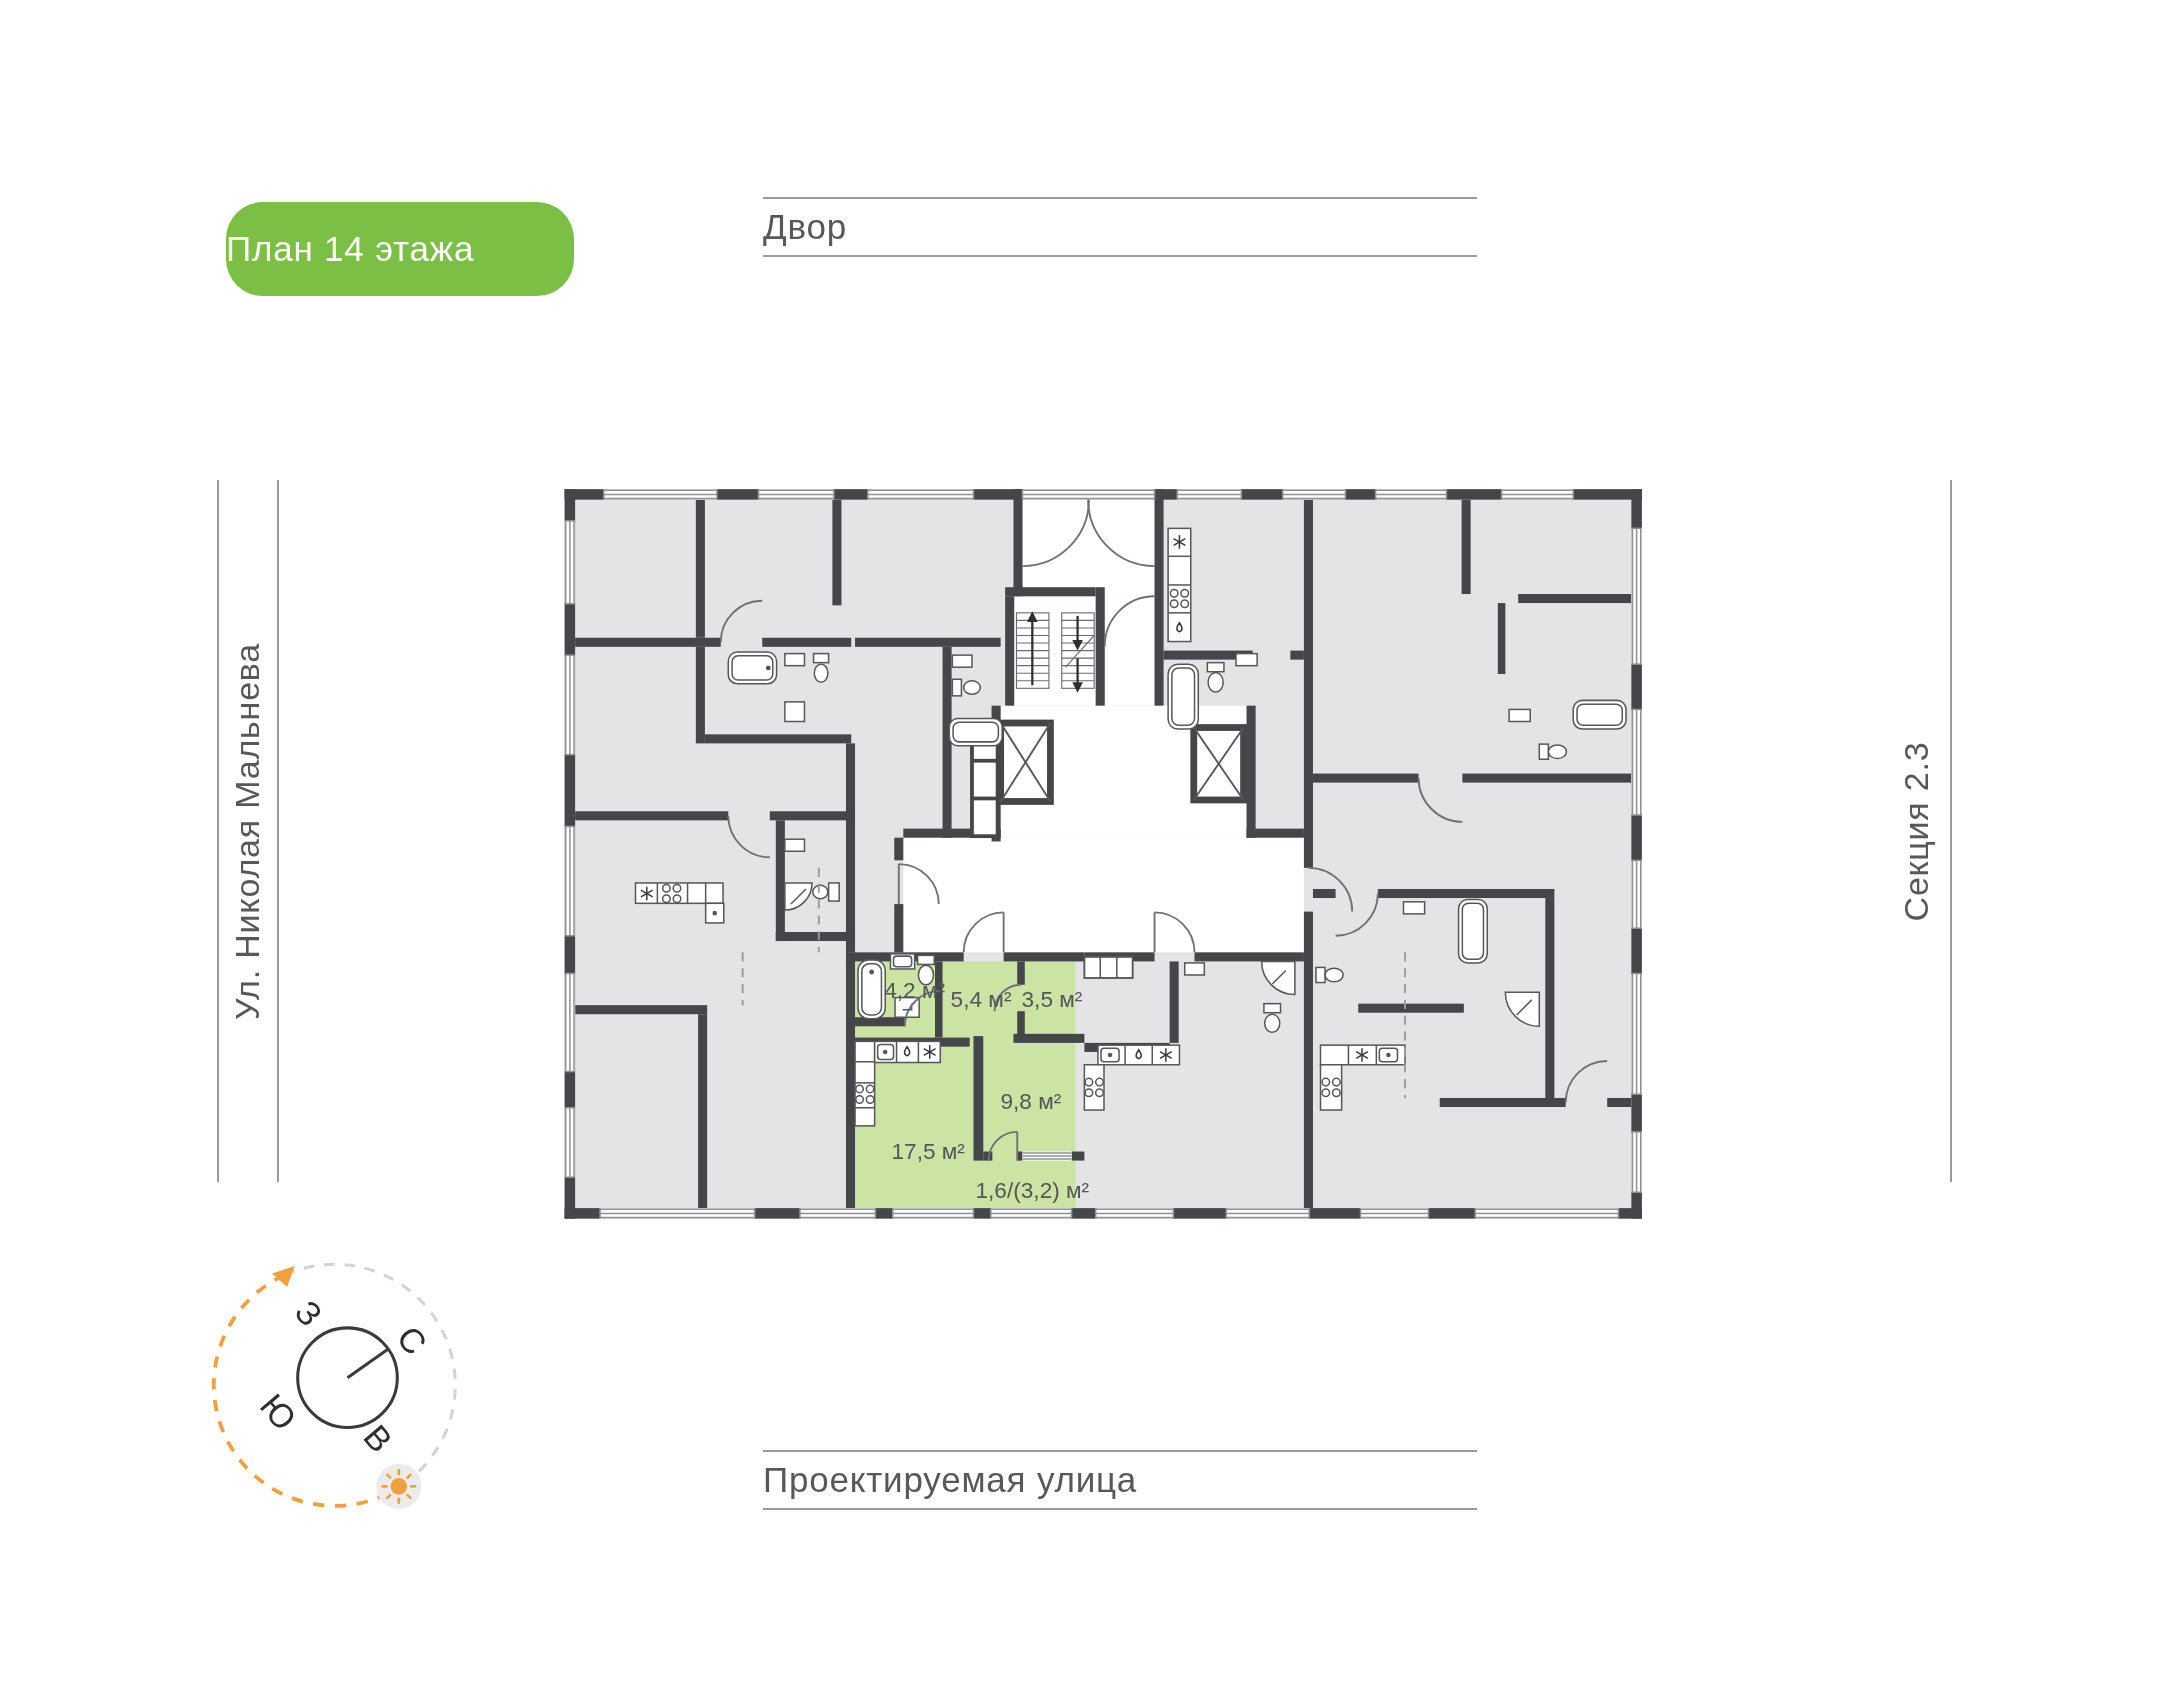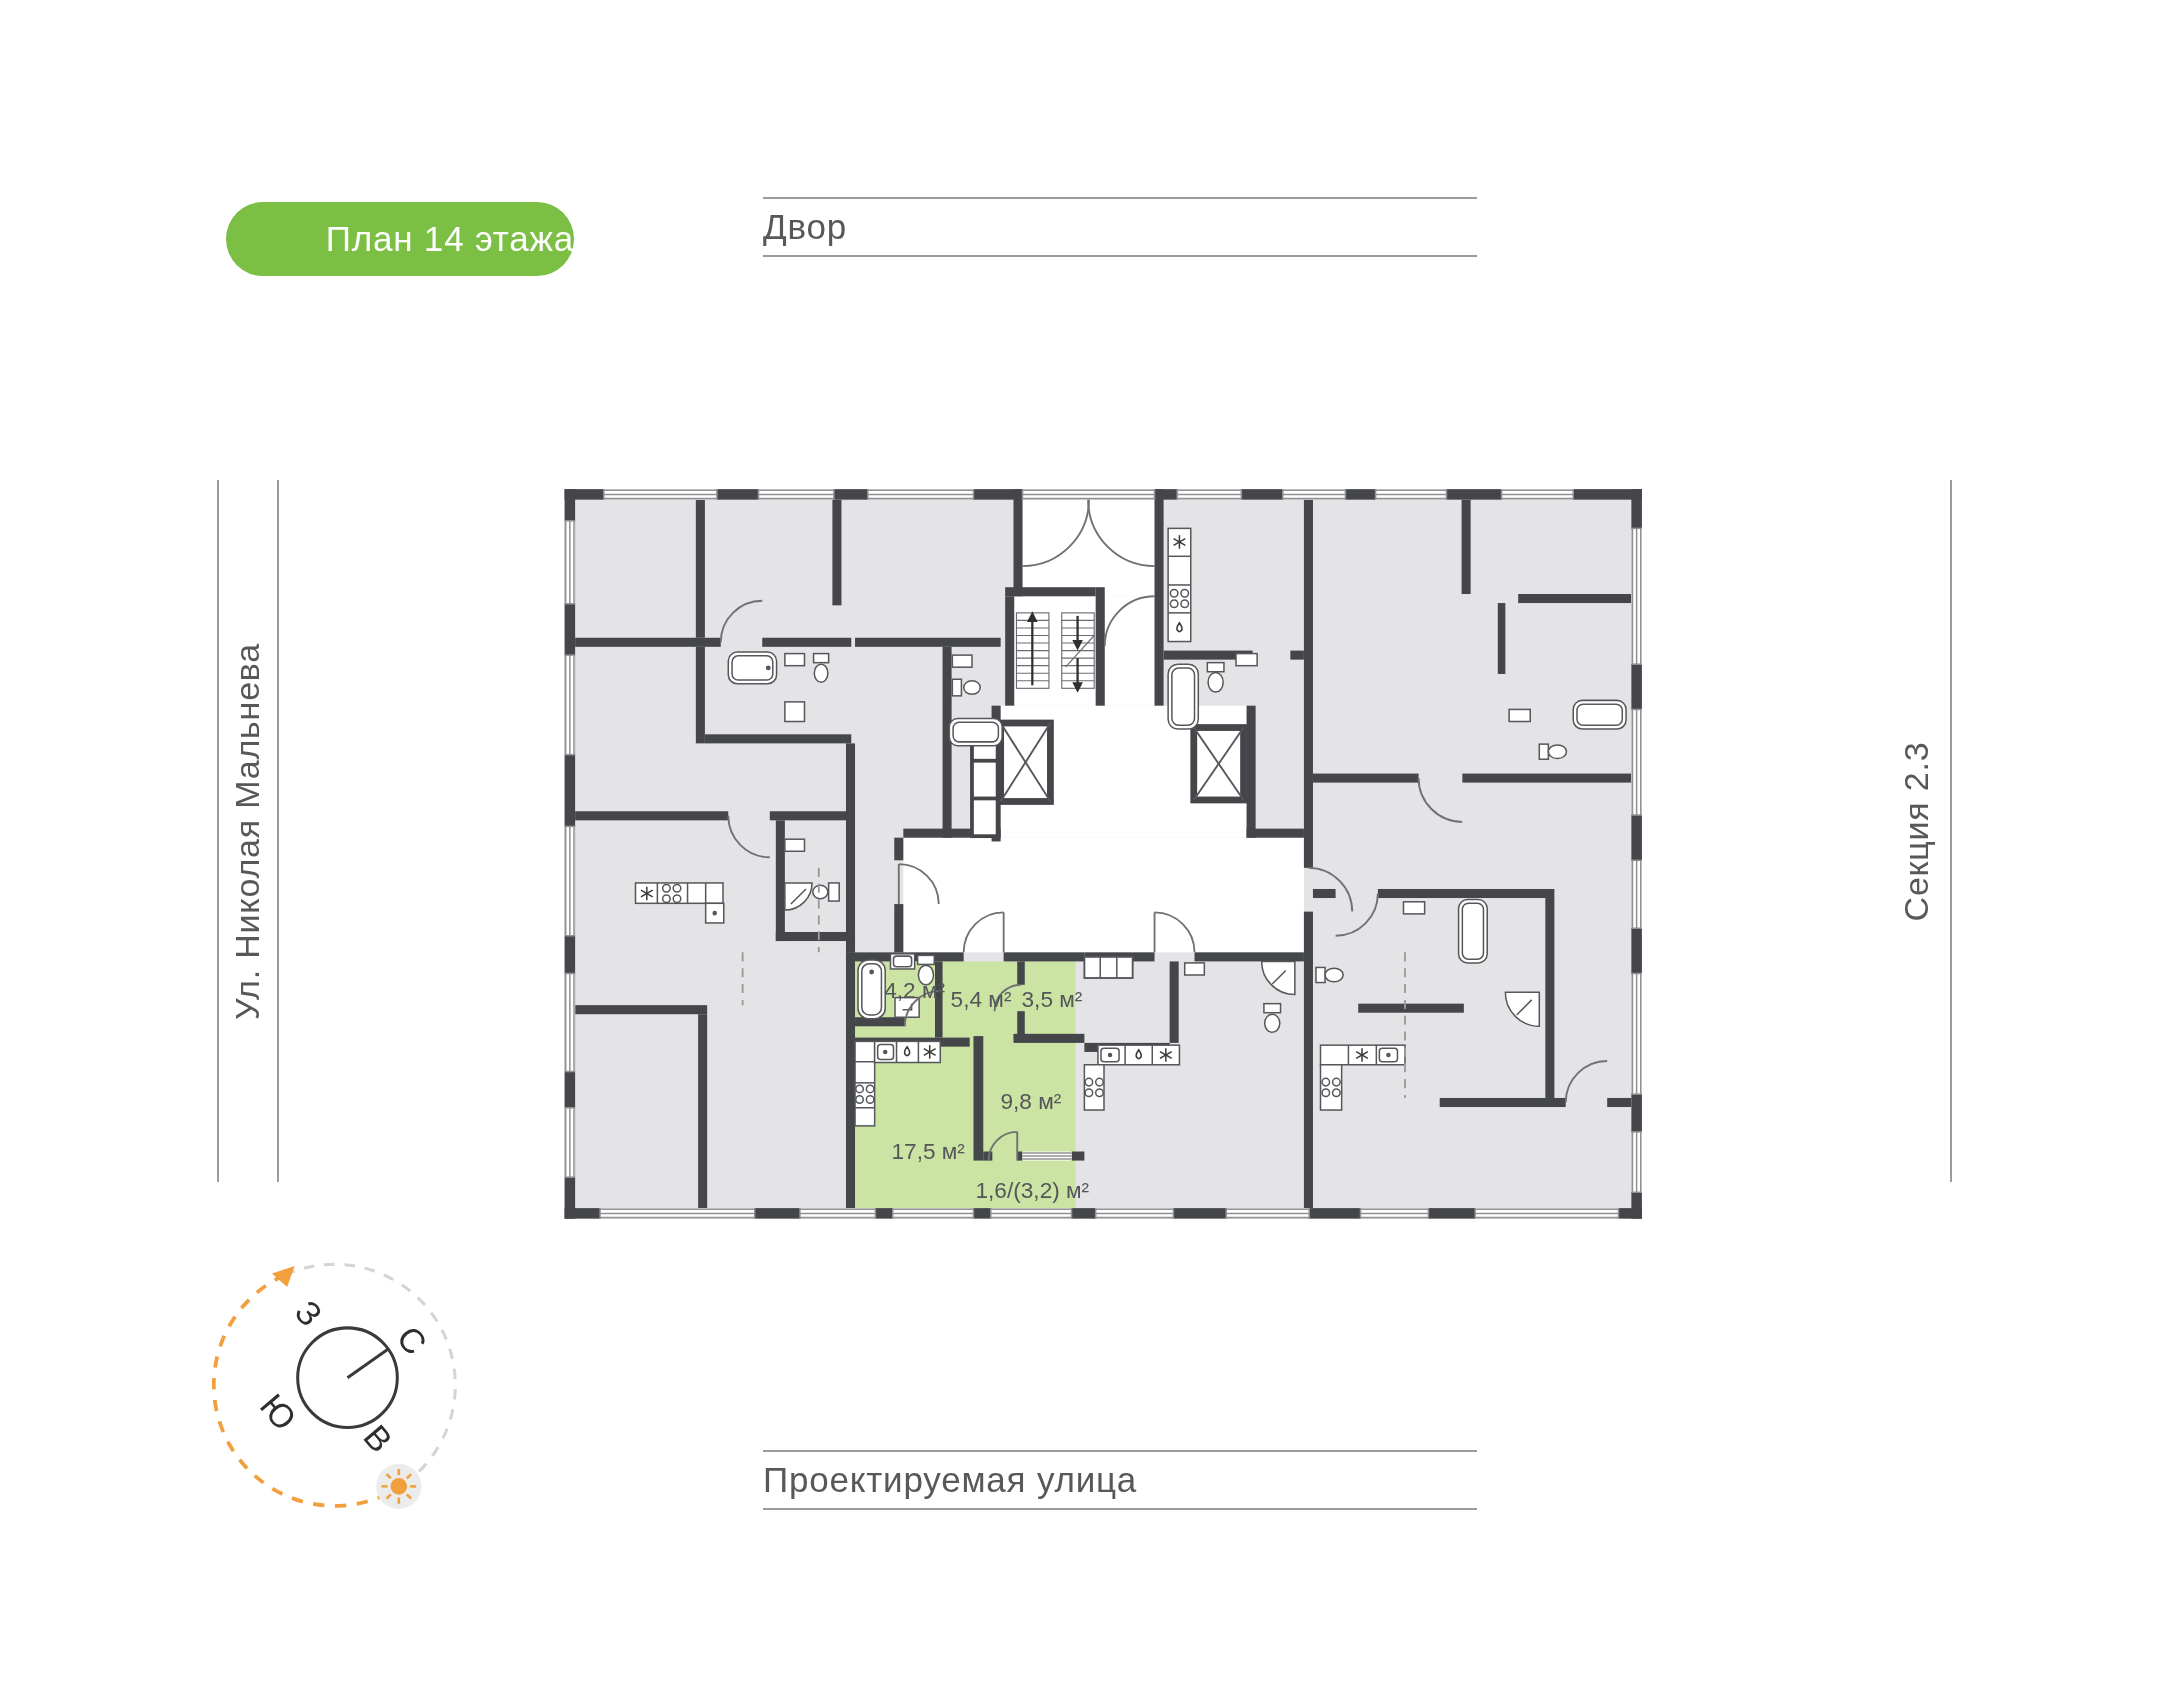--- a/index.html
+++ b/index.html
@@ -2,22 +2,22 @@
 <html style="font-size:12px"><head>
 <meta charset="utf-8">
 <style>
   html,body{margin:0;padding:0;}
   body{
     width:2172px;height:1705px;position:relative;background:#ffffff;
     font-family:"Liberation Sans", sans-serif;overflow:hidden;
   }
   .abs{position:absolute;}
   .badge{
-    left:226px;top:202px;width:348px;height:74px;border-radius:37px;
-    background:#7bbf44;color:#ffffff;display:flex;align-items:center;justify-content:flex-end;
+    left:226px;top:202px;width:348px;height:94px;border-radius:37px;
+    background:#7bbf44;color:#ffffff;display:flex;align-items:center;justify-content:flex-start;
     font-size:35px;letter-spacing:0.8px;
   }
   .h-header{
     left:763px;width:714px;height:56px;
     border-top:2.3px solid #9b9b9b;border-bottom:2.3px solid #9b9b9b;
     display:flex;align-items:center;
     color:#58585a;font-size:35px;font-weight:500;letter-spacing:0.8px;
   }
   .top-header{top:197px;}
   .bottom-header{top:1450px;}

